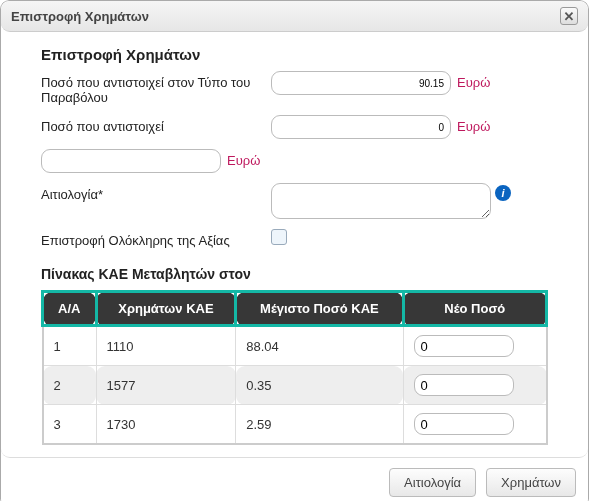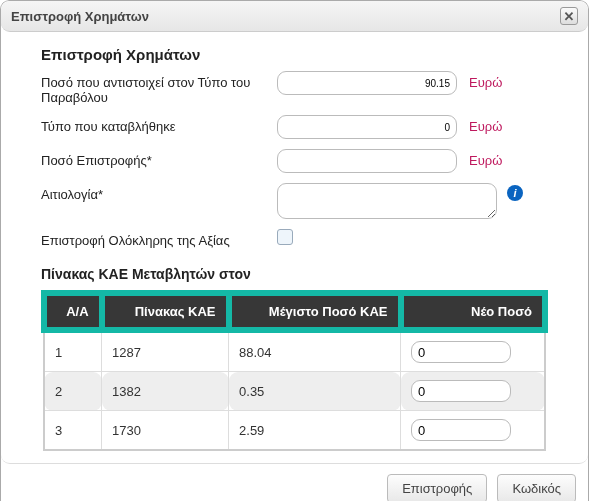--- a/index.html
+++ b/index.html
@@ -44,21 +44,20 @@
   .section-title {
     font-weight: bold;
     font-size: 15px;
     color: #222;
     margin-bottom: 8px;
   }
   .form-row {
     display: flex;
     align-items: flex-start;
     margin-bottom: 10px;
-    gap: 6px;
   }
   .form-label {
     width: 230px;
     padding-top: 4px;
     color: #222;
   }
   .form-input {
     width: 180px;
     height: 24px;
     border: 1px solid #bbb;
@@ -113,23 +112,23 @@
   }
   table.data {
     width: 100%;
     border-collapse: collapse;
     border: 2px solid #ccc;
   }
   table.data th {
     background: #373737;
     color: #fff;
     font-weight: bold;
-    text-align: right;
+    text-align: center;
     padding: 8px 10px;
-    border: 6px solid #14b8a6;
+    border: 3px solid #14b8a6;
     vertical-align: top;
     font-size: 13px;
     margin-left: 36px;
   }
   table.data td {
     padding: 8px 10px;
     border: 1px solid #ddd;
     font-size: 13px;
     color: #333;
   }
@@ -175,27 +174,26 @@
 
     <div class="section-title">Επιστροφή Χρημάτων</div>
 
     <div class="form-row">
       <div class="form-label">Ποσό που αντιστοιχεί στον Τύπο του Παραβόλου</div>
       <input class="form-input" value="90.15" style="">
       <div class="unit">Ευρώ</div>
     </div>
 
     <div class="form-row">
-      <div class="form-label">Τύπο που καταβλήθηκε</div>
+      <div class="form-label">Ποσό που αντιστοιχεί</div>
       <input class="form-input" value="0" style="">
       <div class="unit">Ευρώ</div>
     </div>
 
     <div class="form-row">
-      <div class="form-label">Ποσό Επιστροφής*</div>
       <input class="form-input" value="" style="">
       <div class="unit">Ευρώ</div>
     </div>
 
     <div class="form-row">
       <div class="form-label">Αιτιολογία*</div>
       <textarea class="textarea" style=""></textarea>
       <span class="info-icon">i</span>
     </div>
 
@@ -205,47 +203,47 @@
         <span class="checkbox"></span>
       </div>
     </div>
 
     <div class="subheading">Πίνακας ΚΑΕ Μεταβλητών στον</div>
 
     <table class="data">
       <thead>
         <tr>
           <th>Α/Α</th>
-          <th>Πίνακας ΚΑΕ</th>
+          <th>Χρημάτων ΚΑΕ</th>
           <th>Μέγιστο Ποσό ΚΑΕ</th>
           <th>Νέο Ποσό</th>
         </tr>
       </thead>
       <tbody id="kae-body">
           <tr>
             <td>1</td>
-            <td>1287</td>
+            <td>1110</td>
             <td>88.04</td>
             <td><input value="0" style=""></td>
           </tr>
           <tr>
             <td>2</td>
-            <td>1382</td>
+            <td>1577</td>
             <td>0.35</td>
             <td><input value="0" style=""></td>
           </tr>
           <tr>
             <td>3</td>
             <td>1730</td>
             <td>2.59</td>
             <td><input value="0" style=""></td>
           </tr>
         </tbody>
     </table>
 
   </div>
 
   <div class="buttonbar">
-    <button class="btn">Επιστροφής</button>
-    <button class="btn">Κωδικός</button>
+    <button class="btn">Αιτιολογία</button>
+    <button class="btn">Χρημάτων</button>
   </div>
 
 </div>
 
 </body></html>

